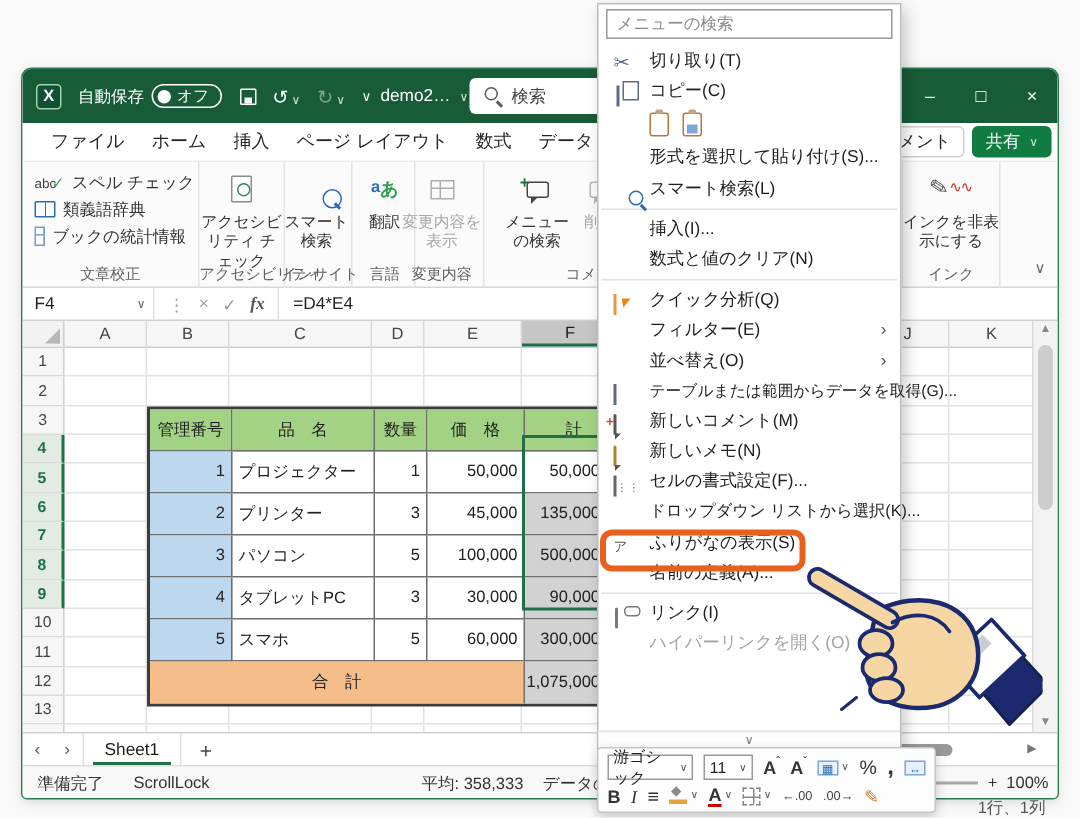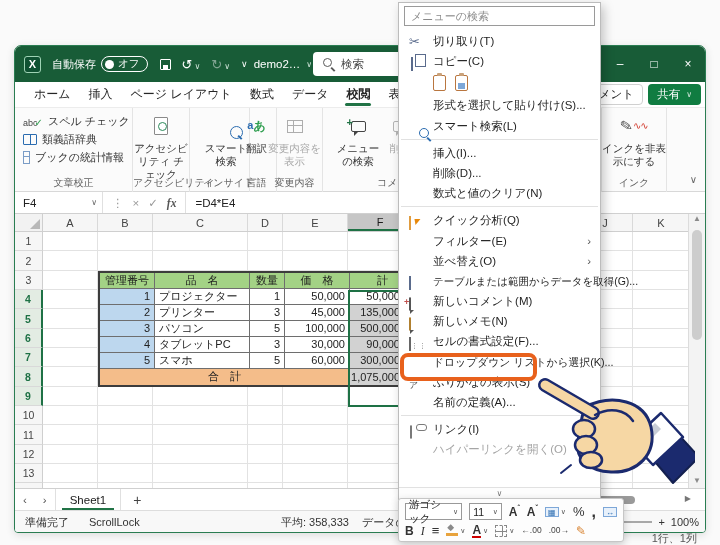--- a/index.html
+++ b/index.html
@@ -83,21 +83,21 @@
   .ch{border-right:1px solid #d9d9d9;font-size:11px;color:#444;display:flex;align-items:center;justify-content:center}
   .ch.sel{background:#c6c6c6;color:#1c1c1c;border-bottom:2px solid #1e7145}
   .growscroll{height:256px;overflow:hidden}
   .grow{display:flex;height:19.35px}
   .rh{width:28px;background:#f6f6f6;border-right:1px solid #cfcfcf;border-bottom:1px solid #d9d9d9;font-size:10.5px;color:#444;display:flex;align-items:center;justify-content:center}
   .rh.sel{background:#e3ece3;color:#1e7145;border-right:2px solid #1e7145;font-weight:bold}
   .gc{border-right:1px solid #e2e2e2;border-bottom:1px solid #e2e2e2}
 
   
   .xtable{position:absolute;left:83px;top:56.7px;border:2px solid #3c3c3c;background:#fff;z-index:3}
-  .trow{display:flex;height:16px}
+  .trow{display:flex;height:28px}
   .tc{border-right:1px solid #6e6e6e;border-bottom:1px solid #6e6e6e;font-size:11px;display:flex;align-items:center;white-space:nowrap;overflow:hidden}
   .tc:last-child{border-right:none}
   .trow:last-child .tc{border-bottom:none}
   .th{background:#a3d285;justify-content:center;color:#1d1d1d}
   .c-id{width:55px;background:#bdd7ee;justify-content:flex-end;padding-right:4px}
   .c-name{width:95px;padding-left:4px}
   .c-qty{width:35px;justify-content:flex-end;padding-right:4px}
   .c-price{width:65px;justify-content:flex-end;padding-right:4px}
   .c-total{width:65px;justify-content:flex-end;padding-right:15px}
   .c-total.range{background:#d2d2d2}
@@ -210,20 +210,21 @@
         <span>検索</span>
       </div>
       <div class="win-ctl">
         <span>–</span>
         <span>□</span>
         <span>×</span>
       </div>
     </div>
 
     <div class="tabrow">
+      <span class="rtab">ファイル</span>
       <span class="rtab">ホーム</span>
       <span class="rtab">挿入</span>
       <span class="rtab">ページ レイアウト</span>
       <span class="rtab">数式</span>
       <span class="rtab">データ</span>
       <span class="rtab active">校閲</span>
       <span class="rtab">表示</span>
       <span class="rtab">自動化</span>
       <span class="rtab">ヘルプ</span>
       <div class="tabrow-right">
@@ -260,21 +261,21 @@
       <div class="rgroup" style="left:118px;width:57px">
         <div class="bigbtn">
           <span class="bic">
               <span class="doc-ic"></span>
             </span>
           <span>アクセシビリティ チェック</span>
         </div>
         <div class="glabel">アクセシビリティ</div>
       </div>
 
-      <div class="rgroup" style="left:188px;width:47px">
+      <div class="rgroup" style="left:173px;width:47px">
         <div class="bigbtn">
           <span class="bic">
               <span class="mag blue" style="position:relative;width:13px;height:13px;display:inline-block"></span>
             </span>
           <span>スマート検索</span>
         </div>
         <div class="glabel">インサイト</div>
       </div>
 
       <div class="rgroup" style="left:222px;width:40px">
@@ -655,21 +656,20 @@
     <div class="mi"><span class="mi-ic i-cut">✂</span><span>切り取り(T)</span></div>
     <div class="mi"><span class="mi-ic"><span class="i-copy"></span></span><span>コピー(C)</span></div>
     <div class="paste-row">
       <span class="clip"></span>
       <span class="clip img"></span>
     </div>
     <div class="mi"><span>形式を選択して貼り付け(S)...</span></div>
     <div class="mi"><span class="mi-ic"><span class="mag blue" style="position:relative;display:inline-block;width:10px;height:10px;margin-top:2px"></span></span><span>スマート検索(L)</span></div>
     <div class="msep"></div>
     <div class="mi"><span>挿入(I)...</span></div>
-    <div class="mi"><span>削除(D)...</span></div>
     <div class="mi"><span>数式と値のクリア(N)</span></div>
     <div class="msep"></div>
     <div class="mi"><span class="mi-ic"><span class="i-qa"></span></span><span>クイック分析(Q)</span></div>
     <div class="mi"><span>フィルター(E)</span><span class="sub">›</span></div>
     <div class="mi"><span>並べ替え(O)</span><span class="sub">›</span></div>
     <div class="mi" style="font-size:10.5px"><span class="mi-ic"><span class="i-tbl"></span></span><span>テーブルまたは範囲からデータを取得(G)...</span></div>
     <div class="mi"><span class="mi-ic"><span class="i-cmt"><span class="pl">+</span></span></span><span>新しいコメント(M)</span></div>
     <div class="mi"><span class="mi-ic"><span class="i-cmt" style="border-color:#b08030"></span></span><span>新しいメモ(N)</span></div>
     <div class="mi"><span class="mi-ic"><span class="i-fmt"></span></span><span>セルの書式設定(F)...</span></div>
     <div class="mi" style="font-size:10.8px"><span>ドロップダウン リストから選択(K)...</span></div>

